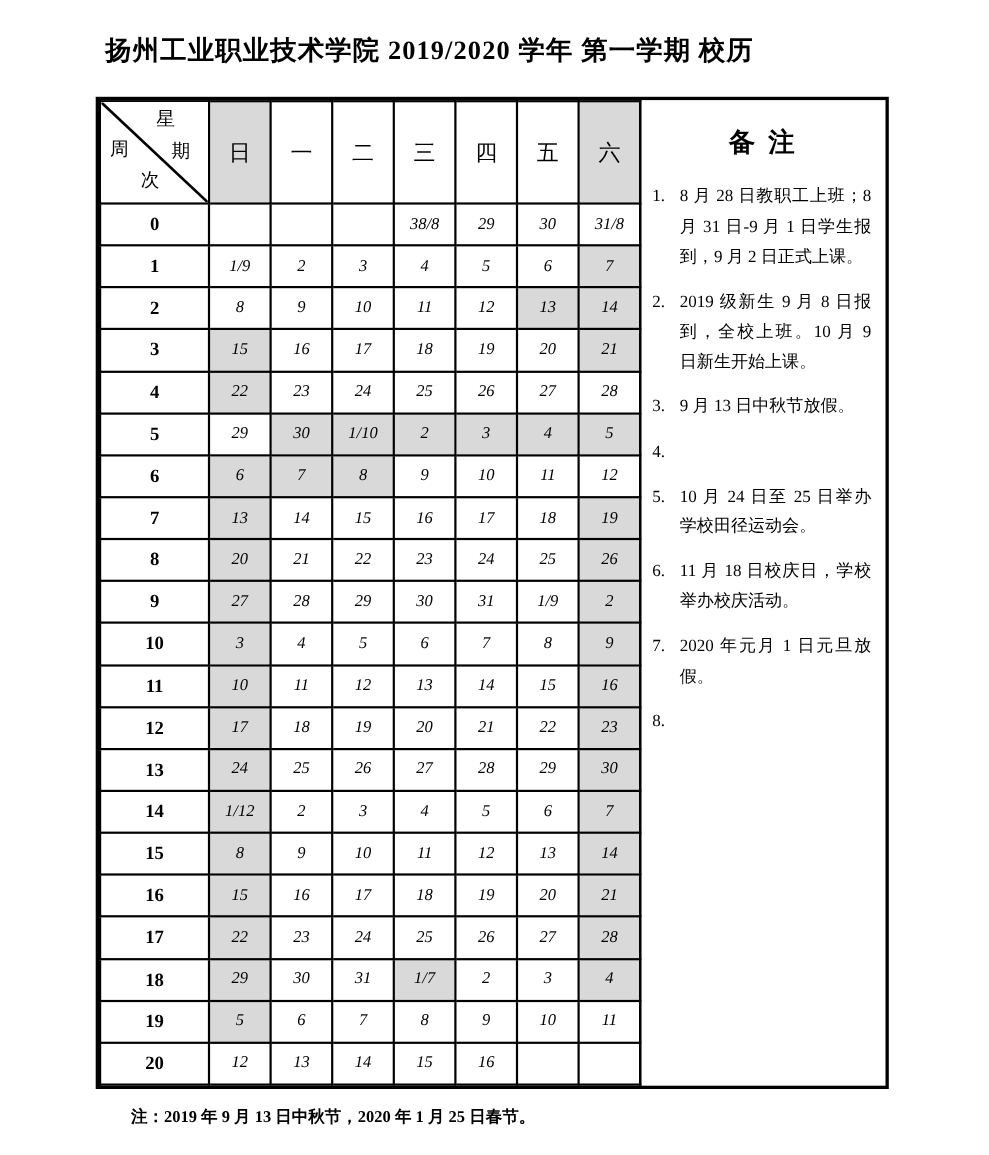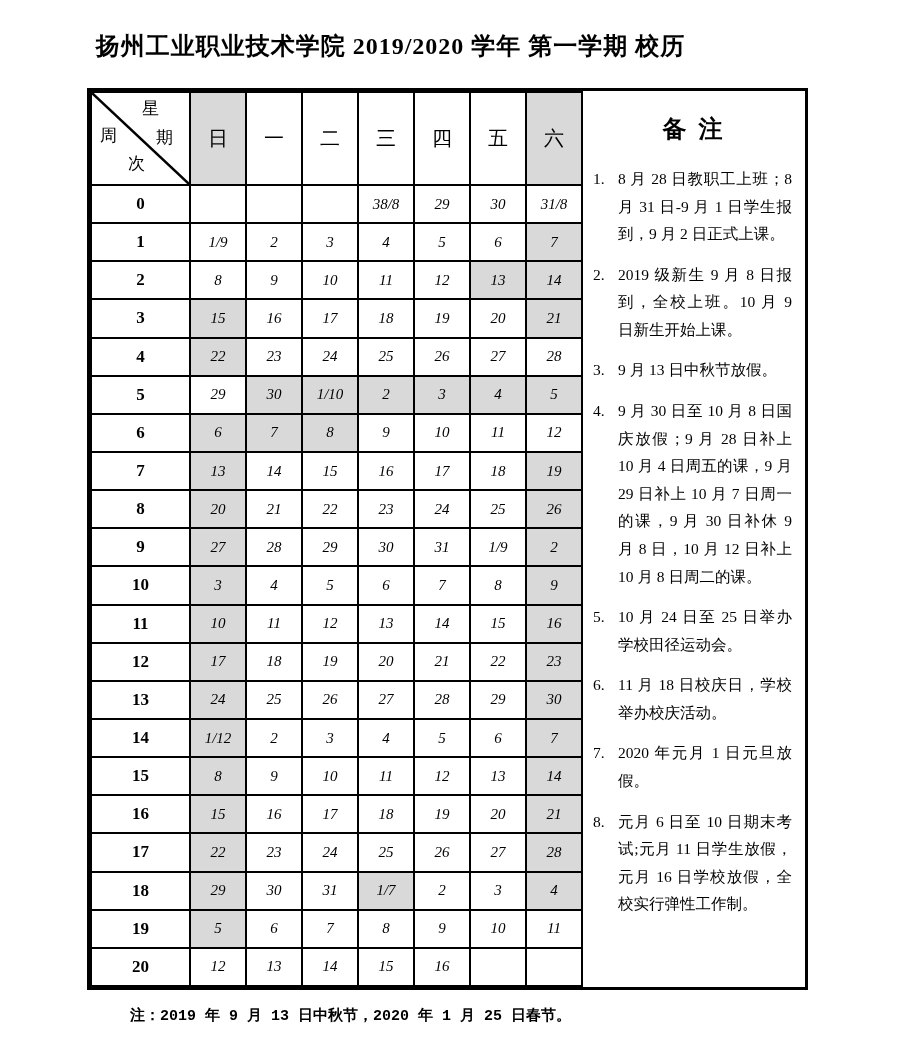--- a/index.html
+++ b/index.html
@@ -46,22 +46,22 @@
     text-align:center;font-weight:bold;font-size:24px;white-space:pre;
     margin-bottom:20px;
   }
   ol.notes-list{list-style:none;margin:0;padding:0;}
   ol.notes-list li{
     display:flex;margin-bottom:13px;font-size:15.5px;line-height:1.78;
   }
   ol.notes-list .num{width:25px;flex:none;}
   ol.notes-list .txt{flex:1;text-align:justify;}
   .footnote{
-    position:absolute;left:130px;top:1006px;
-    font-family:Liberation Mono, monospace;
+    position:absolute;left:119px;top:1006px;
+    font-family:Liberation Serif, serif;
     font-weight:bold;font-size:15px;white-space:pre;
   }
 </style>
 </head>
 <body>
 
 <div class="page-title">扬州工业职业技术学院 2019/2020 学年 第一学期 校历</div>
 
 <div class="sheet">
   <div class="cal">
@@ -320,35 +320,33 @@
         <li>
           <span class="num">2.</span>
           <span class="txt">2019 级新生 9 月 8 日报到，全校上班。10 月 9 日新生开始上课。</span>
         </li>
         <li>
           <span class="num">3.</span>
           <span class="txt">9 月 13 日中秋节放假。</span>
         </li>
         <li>
           <span class="num">4.</span>
-          <span class="txt">9 月 30 日至 10 月 8 日国庆放假；9 月 28 日补上 10 月 4 日周五的课，9 月 29 日补上 10 月 7 日周一的课，9 月 30 日补休 9 月 8 日，10 月 12 日补上 10 月 8 日周二的课。</span>
         </li>
         <li>
           <span class="num">5.</span>
           <span class="txt">10 月 24 日至 25 日举办学校田径运动会。</span>
         </li>
         <li>
           <span class="num">6.</span>
           <span class="txt">11 月 18 日校庆日，学校举办校庆活动。</span>
         </li>
         <li>
           <span class="num">7.</span>
           <span class="txt">2020 年元月 1 日元旦放假。</span>
         </li>
         <li>
           <span class="num">8.</span>
-          <span class="txt">元月 6 日至 10 日期末考试;元月 11 日学生放假，元月 16 日学校放假，全校实行弹性工作制。</span>
         </li>
       </ol>
   </div>
 </div>
 
 <div class="footnote">注：2019 年 9 月 13 日中秋节，2020 年 1 月 25 日春节。</div>
 
 </body></html>

